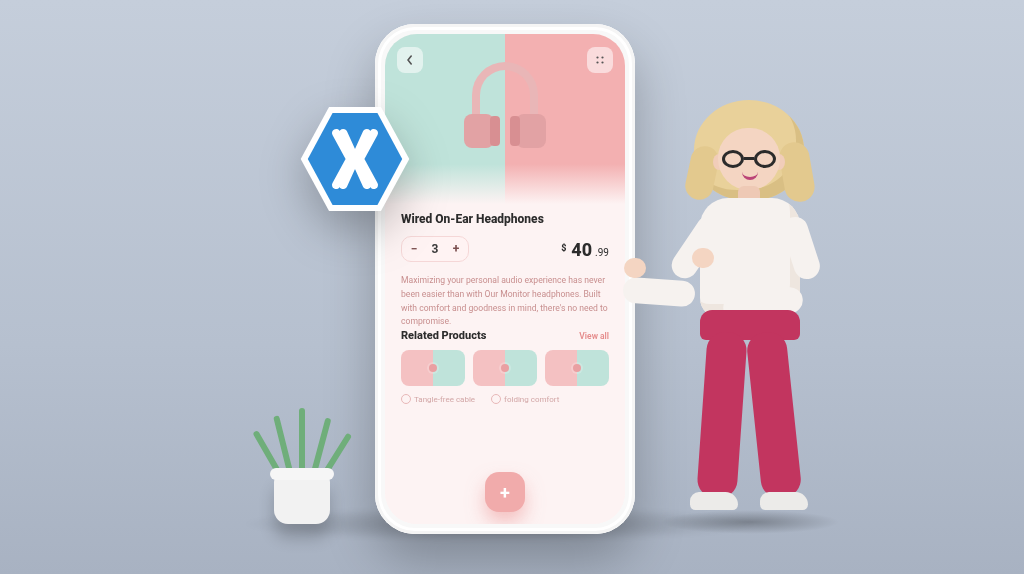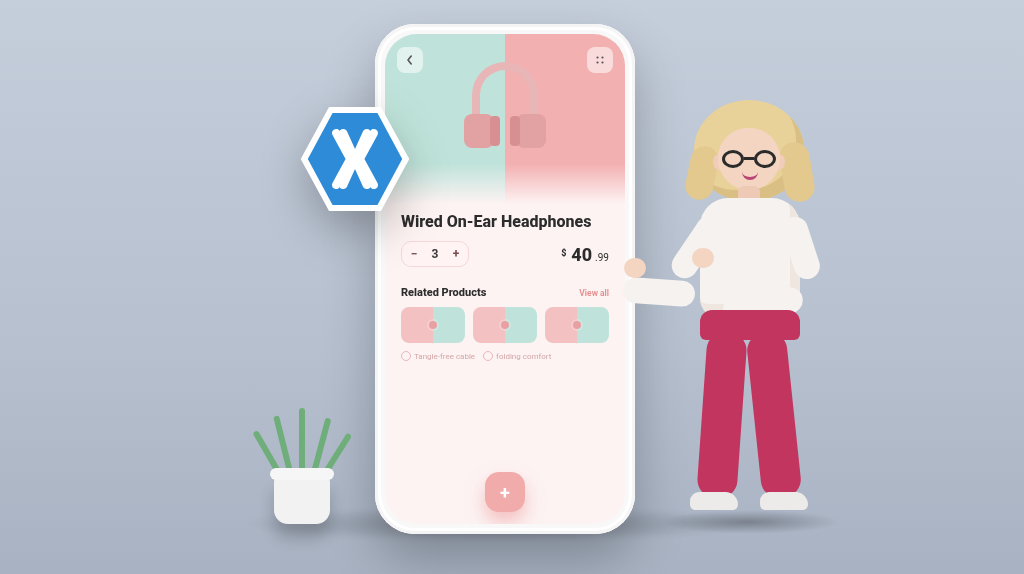--- a/index.html
+++ b/index.html
@@ -59,40 +59,40 @@
     border-top-left-radius: 40px; border-top-right-radius: 40px;
   }
   .hp-cup { position:absolute; width:30px; height:34px; background:#e2a2a4; border-radius:8px; top:58px;}
   .hp-cup.l { left:4px; }
   .hp-cup.r { right:4px; }
   .hp-pad { position:absolute; width:10px; height:30px; background:#d88f92; border-radius:4px; top:60px;}
   .hp-pad.l { left:30px; }
   .hp-pad.r { right:30px; }
   
   .content { flex:1; padding: 6px 16px 0 16px; overflow:hidden; position:relative; background:#fdf3f3;}
-  .title { font-size: 16px; font-weight: 800; color:#2c2c2c; margin-top:2px; }
+  .title { font-size: 12px; font-weight: 800; color:#2c2c2c; margin-top:2px; }
   .row-price { display:flex; justify-content:space-between; align-items:center; margin-top:10px; }
   .qty {
     display:flex; align-items:center; gap:0; border:1.5px solid #f5d7d7; border-radius:10px; overflow:hidden;
     background:#fff3f3;
   }
   .qty .btn { width:24px; height:24px; display:flex; align-items:center; justify-content:center; color:#7a4e4e; font-weight:700; font-size:12px;}
   .qty .mid { width:18px; text-align:center; font-weight:700; color:#3a3a3a; font-size:12px;}
   .price { display:flex; align-items:baseline; gap:3px; color:#2c2c2c; font-weight:800; }
   .price .cur { font-size:9px; font-weight:800; margin-right:2px; align-self:flex-start; margin-top:4px;}
   .price .whole { font-size:18px; }
   .price .frac { font-size:10px; font-weight:400;}
   .desc { font-size:8.6px; line-height:1.6; color:#c88f8f; margin-top:12px; }
-  .sect { display:flex; justify-content:space-between; align-items:baseline; margin-top:19px;}
+  .sect { display:flex; justify-content:space-between; align-items:baseline; margin-top:0;}
   .sect h3 { font-size:11px; font-weight:800; color:#2c2c2c; }
   .viewall { font-size:8.5px; color:#e58b8b; font-weight:600;}
   .rel { display:flex; gap:8px; margin-top:8px; }
   .rel-card { flex:1; height:36px; border-radius:8px; background:linear-gradient(90deg,#f4c1c2 50%,#bfe3da 50%); display:flex; align-items:center; justify-content:center; position:relative; }
   .rel-card .dot { width:8px; height:8px; border-radius:50%; background:#e9a0a2; box-shadow:0 0 0 2px #fff3; }
-  .feat-row { display:flex; gap:8px; margin-top:8px; font-size:8px; color:#d2a6a6; }
+  .feat-row { display:flex; gap:16px; margin-top:8px; font-size:8px; color:#d2a6a6; }
   .feat-row span { display:flex; align-items:center; gap:3px;}
   .feat-row .ico { width:10px; height:10px; border-radius:50%; border:1.5px solid #e8b8b8; display:inline-block; }
   .fab {
     position:absolute; left:50%; transform:translateX(-50%); bottom:12px;
     width:40px; height:40px; border-radius:14px; background:#f1abab;
     display:flex; align-items:center; justify-content:center; color:#fff; font-size:18px; font-weight:700;
     box-shadow: 0 10px 18px rgba(241,171,171,0.7);
   }
   .fadebtm { position:absolute; left:0; right:0; bottom:0; height:50px; background:linear-gradient(180deg, rgba(253,243,243,0) 0%, rgba(253,243,243,0.95) 60%); pointer-events:none;}
   
@@ -186,20 +186,21 @@
             <div class="mid">3</div>
             <div class="btn">+</div>
           </div>
           <div class="price">
             <span class="cur">$</span>
             <span class="whole">40</span>
             <span class="frac">.99</span>
           </div>
         </div>
 
+        <div class="desc">Maximizing your personal audio experience has never been easier than with Our Monitor headphones. Built with comfort and goodness in mind, there's no need to compromise.</div>
 
         <div class="sect">
           <h3>Related Products</h3>
           <span class="viewall">View all</span>
         </div>
         <div class="rel">
           <div class="rel-card">
               <span class="dot"></span>
             </div>
           <div class="rel-card">

